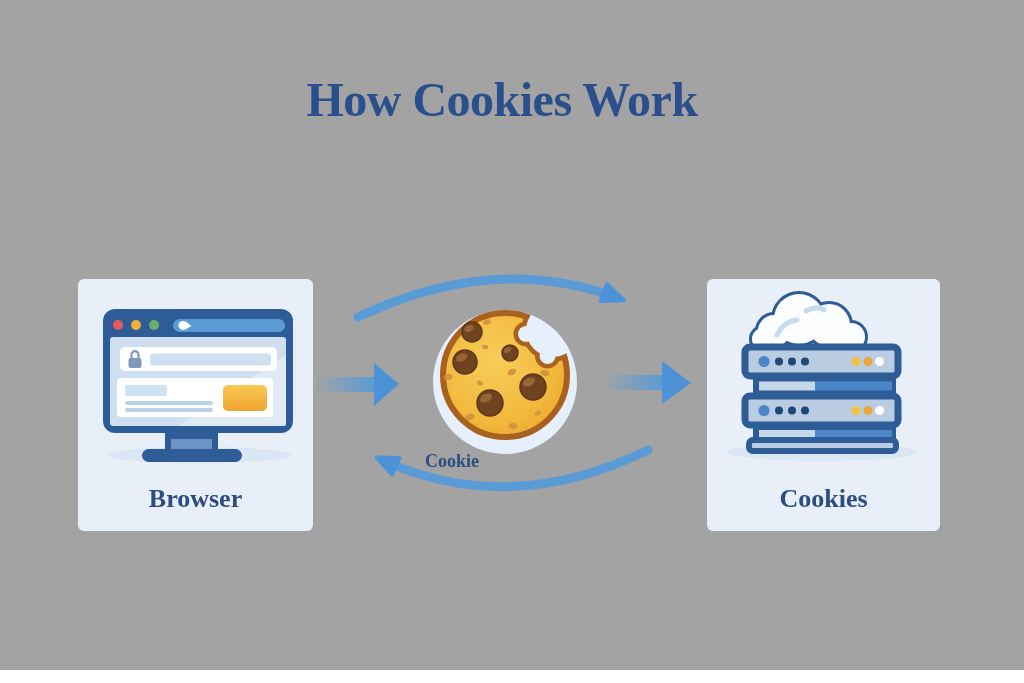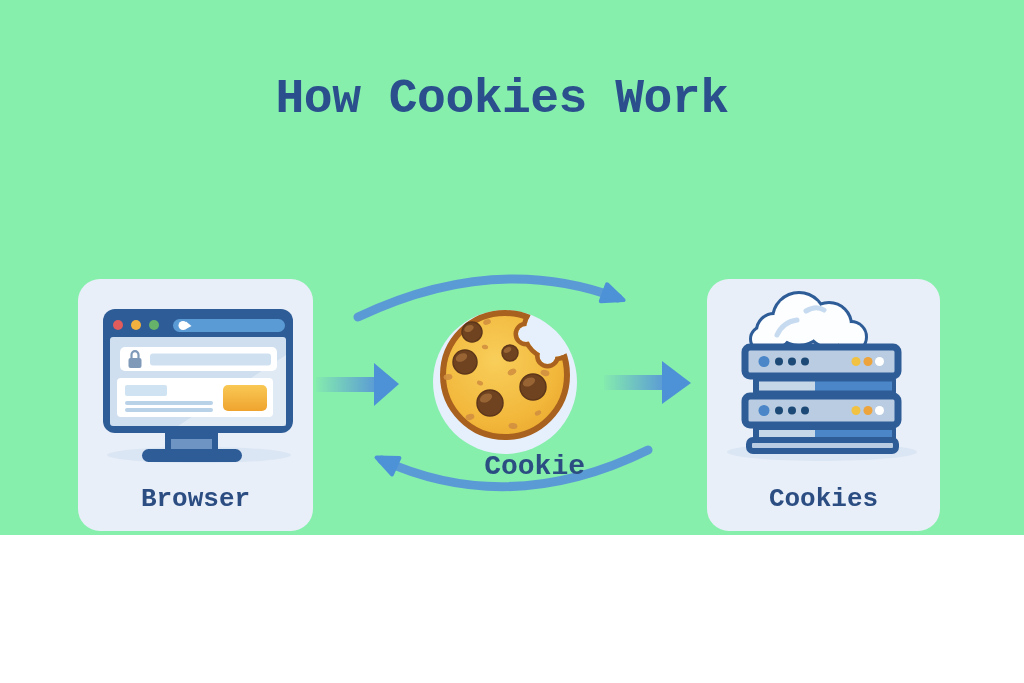--- a/index.html
+++ b/index.html
@@ -1,39 +1,39 @@
 <!DOCTYPE html>
 <html><head>
 <meta charset="utf-8">
 <style>
   html,body{margin:0;padding:0;background:#ffffff;}
   .stage{
-    position:relative;width:1024px;height:535px;background:#86efac;overflow:hidden;
-    font-family:Liberation Mono, monospace;
+    position:relative;width:1024px;height:670px;background:#a3a3a3;overflow:hidden;
+    font-family:Liberation Serif, serif;
   }
   .page-title{
     position:absolute;top:40px;left:0;width:1024px;text-align:center;
     font-size:48px;font-weight:800;color:#2a4f8c;letter-spacing:-0.5px;
     transform:translateX(-10px);
   }
   .node-card{
     position:absolute;top:279px;width:235px;height:252px;
-    background:#e9eff9;border-radius:22px;
+    background:#e9eff9;border-radius:6px;
   }
   #browser-card{left:78px;}
   #server-card{left:707px;width:233px;}
   .node-card svg{position:absolute;top:0;left:0;}
   .node-label{
     position:absolute;top:205px;left:0;width:100%;text-align:center;
     font-size:26px;font-weight:700;color:#2b4d82;
   }
   .cookie-wrap{position:absolute;left:425px;top:295px;width:160px;height:160px;}
   .cookie-label{
-    position:absolute;left:425px;top:451px;width:160px;text-align:right;
-    font-size:28px;font-weight:700;color:#2b4d82;
+    position:absolute;left:425px;top:451px;width:160px;text-align:left;
+    font-size:18px;font-weight:700;color:#2b4d82;
   }
   .arrows-layer{position:absolute;top:0;left:0;width:1024px;height:683px;pointer-events:none;}
 </style>
 </head>
 <body>
 
 <div class="stage">
 
   <h1 class="page-title">How Cookies Work</h1>
 

